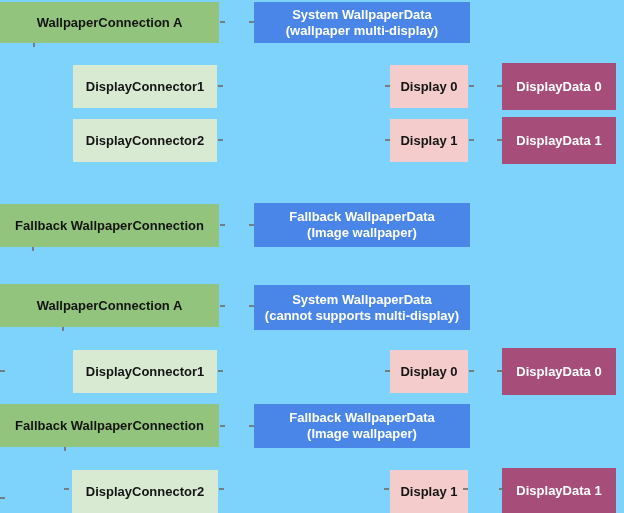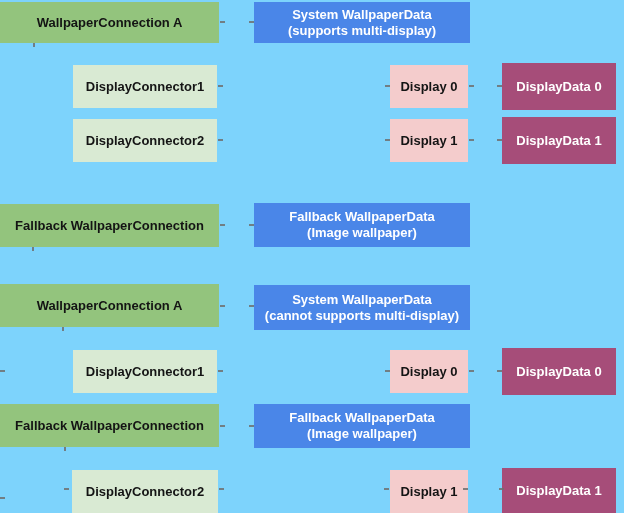--- a/index.html
+++ b/index.html
@@ -40,21 +40,21 @@
 </style>
 </head>
 <body>
 
 <div id="canvas" style="background: #7dd3fc;">
     <div class="box" style="left: 0px; top: 2px; width: 219px; height: 41px; background: rgb(147, 196, 125); color: rgb(20, 20, 20);">
       <div class="line">WallpaperConnection A</div>
     </div>
     <div class="box" style="left: 254px; top: 2px; width: 216px; height: 41px; background: rgb(74, 134, 232); color: rgb(255, 255, 255);">
       <div class="line">System WallpaperData</div>
-      <div class="line">(supports multi-display)</div>
+      <div class="line">(wallpaper multi-display)</div>
     </div>
     <div class="box" style="left: 73px; top: 65px; width: 144px; height: 43px; background: rgb(217, 234, 211); color: rgb(20, 20, 20);">
       <div class="line">DisplayConnector1</div>
     </div>
     <div class="box" style="left: 390px; top: 65px; width: 78px; height: 43px; background: rgb(244, 204, 204); color: rgb(20, 20, 20);">
       <div class="line">Display 0</div>
     </div>
     <div class="box" style="left: 502px; top: 63px; width: 114px; height: 47px; background: rgb(166, 77, 121); color: rgb(255, 255, 255);">
       <div class="line">DisplayData 0</div>
     </div>

